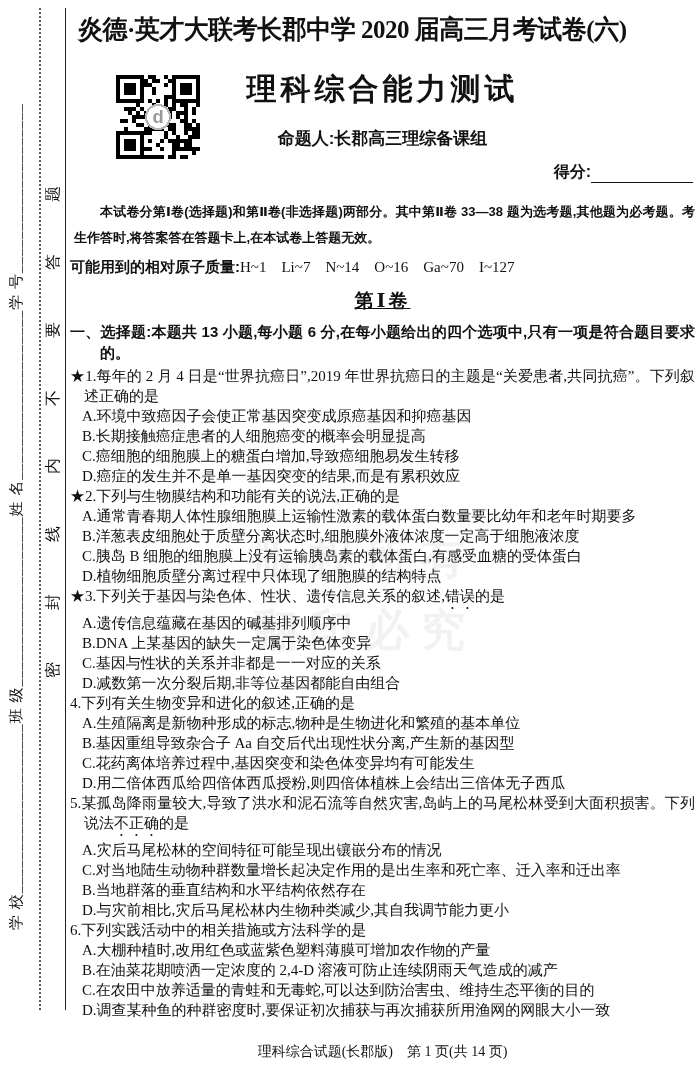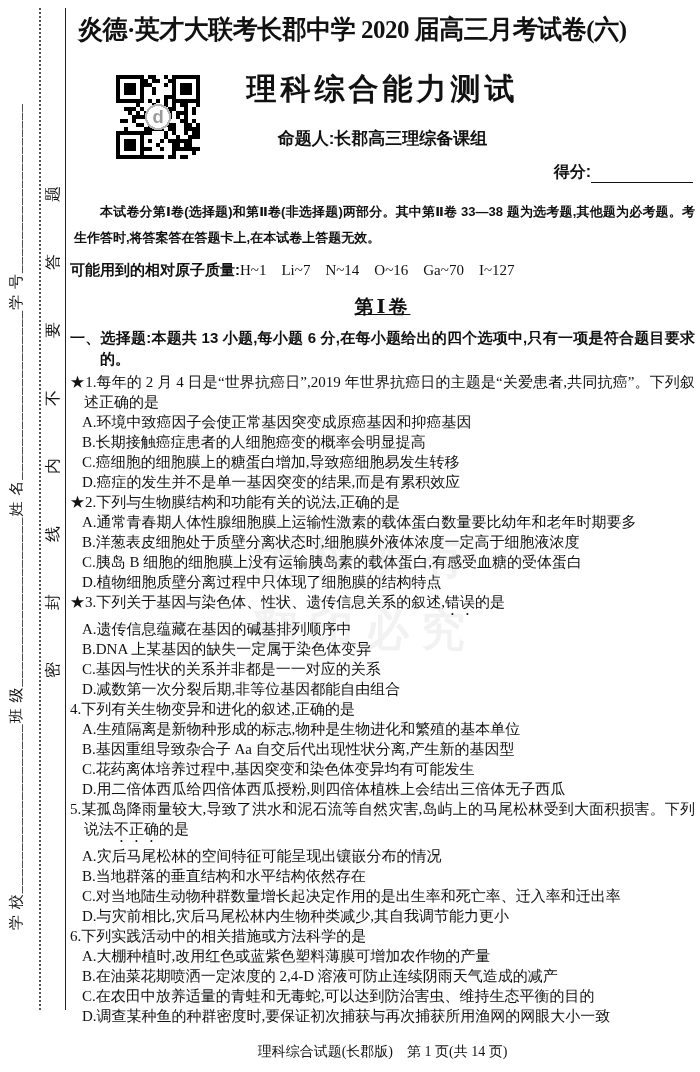--- a/index.html
+++ b/index.html
@@ -35,21 +35,21 @@
   .proposer{text-align:center;font-size:17px;font-weight:bold;margin-top:17px;}
   .meta-line{text-align:center;font-size:15px;margin-top:6px;}
   .meta-line .gap{display:inline-block;width:50px;}
   .score-line{text-align:right;font-size:16px;font-weight:bold;margin-top:12px;padding-right:2px;}
   .score-blank{display:inline-block;width:102px;border-bottom:1.5px solid #111;height:1.05em;vertical-align:bottom;}
 
   .intro-p{
     font-size:13px;font-weight:bold;line-height:26px;text-align:justify;
     text-indent:2em;margin:16px 0 0 4px;
   }
-  .atomic-line{font-size:15px;margin-top:4px;line-height:30px;}
+  .atomic-line{font-size:15px;margin-top:4px;line-height:24px;}
   .atomic-line .lbl{font-weight:bold;}
   .section-title{text-align:center;font-size:19px;font-weight:bold;letter-spacing:3px;margin:9px 0 0 0;text-decoration:underline;}
   .instruction{
     font-size:15px;font-weight:bold;line-height:21px;text-align:justify;
     padding-left:2em;text-indent:-2em;margin:7px 0 0 0;
   }
 
   #questions{margin-top:3px;}
   .q p{margin:0;font-size:15px;line-height:20px;text-align:justify;}
   .q .stem{padding-left:14px;text-indent:-14px;}
@@ -361,22 +361,22 @@
       <div class="q">
         <p class="stem">4.下列有关生物变异和进化的叙述,正确的是</p>
         <p class="opt">A.生殖隔离是新物种形成的标志,物种是生物进化和繁殖的基本单位</p>
         <p class="opt">B.基因重组导致杂合子 Aa 自交后代出现性状分离,产生新的基因型</p>
         <p class="opt">C.花药离体培养过程中,基因突变和染色体变异均有可能发生</p>
         <p class="opt">D.用二倍体西瓜给四倍体西瓜授粉,则四倍体植株上会结出三倍体无子西瓜</p>
       </div>
       <div class="q">
         <p class="stem">5.某孤岛降雨量较大,导致了洪水和泥石流等自然灾害,岛屿上的马尾松林受到大面积损害。下列说法<span class="emph">不正确</span>的是</p>
         <p class="opt">A.灾后马尾松林的空间特征可能呈现出镶嵌分布的情况</p>
+        <p class="opt">C.对当地陆生动物种群数量增长起决定作用的是出生率和死亡率、迁入率和迁出率</p>
         <p class="opt">B.当地群落的垂直结构和水平结构依然存在</p>
-        <p class="opt">C.对当地陆生动物种群数量增长起决定作用的是出生率和死亡率、迁入率和迁出率</p>
         <p class="opt">D.与灾前相比,灾后马尾松林内生物种类减少,其自我调节能力更小</p>
       </div>
       <div class="q">
         <p class="stem">6.下列实践活动中的相关措施或方法科学的是</p>
         <p class="opt">A.大棚种植时,改用红色或蓝紫色塑料薄膜可增加农作物的产量</p>
         <p class="opt">B.在油菜花期喷洒一定浓度的 2,4-D 溶液可防止连续阴雨天气造成的减产</p>
         <p class="opt">C.在农田中放养适量的青蛙和无毒蛇,可以达到防治害虫、维持生态平衡的目的</p>
         <p class="opt">D.调查某种鱼的种群密度时,要保证初次捕获与再次捕获所用渔网的网眼大小一致</p>
       </div>
     </div>

